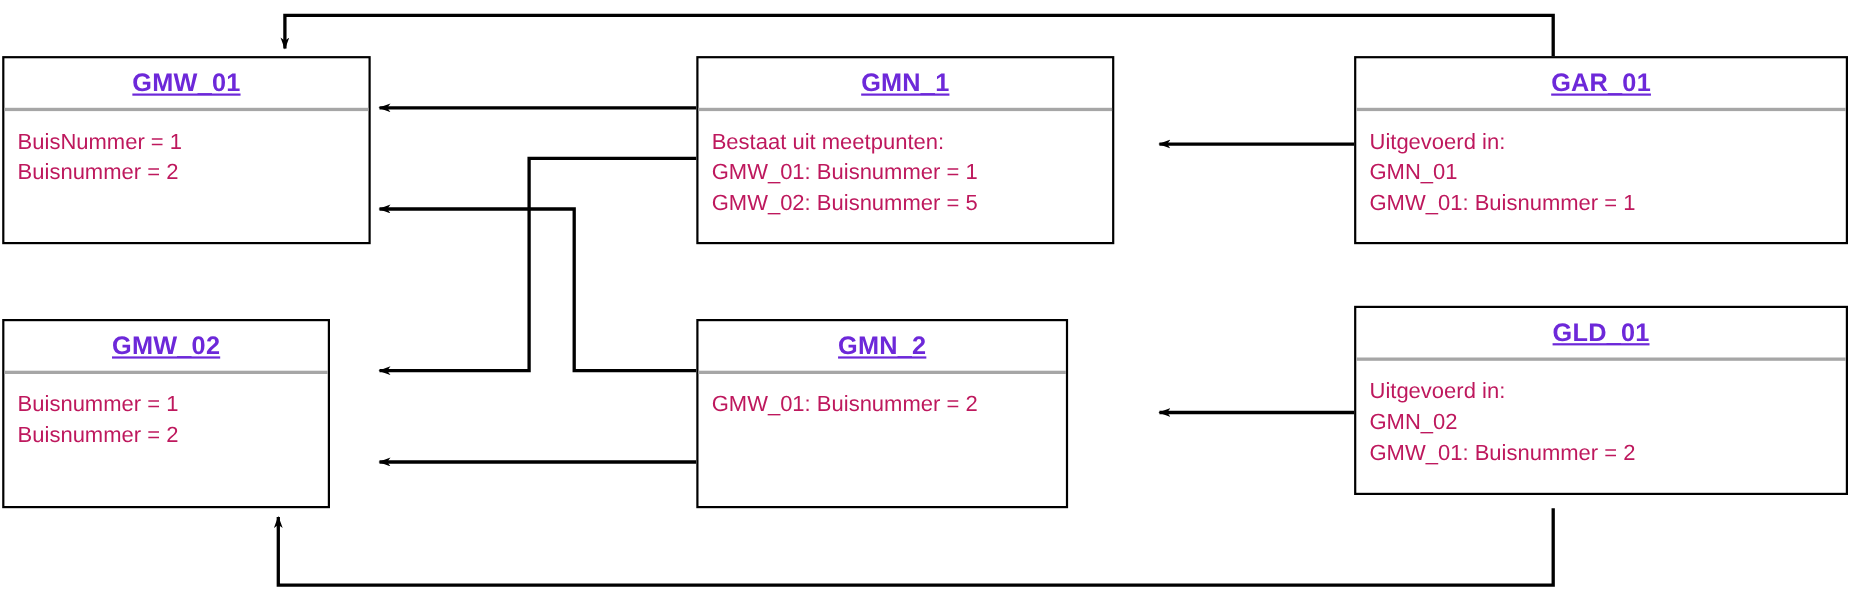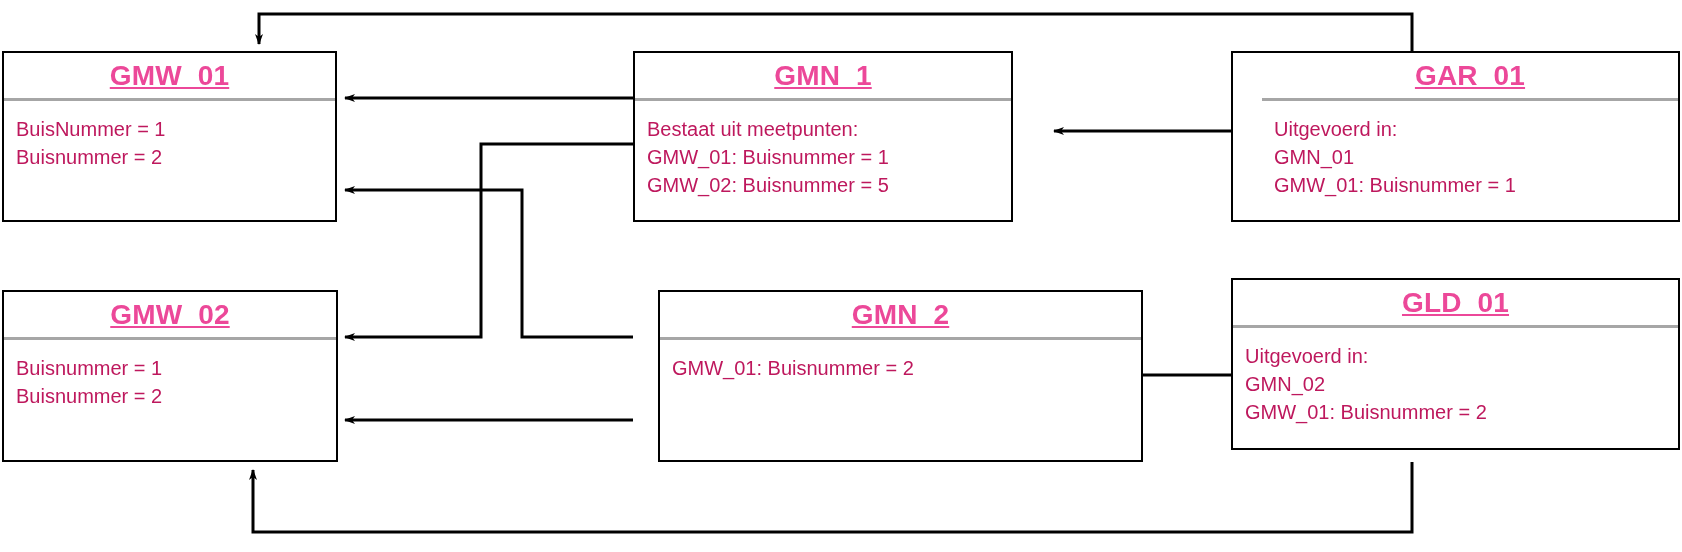--- a/index.html
+++ b/index.html
@@ -27,23 +27,23 @@
     position: absolute;
     box-sizing: border-box;
     border: 2px solid #000000;
     background: #ffffff;
     z-index: 2;
   }
   .node-title {
     height: 45px;
     line-height: 45px;
     text-align: center;
-    font-size: 28px;
+    font-size: 23px;
     font-weight: bold;
-    color: #ec4899;
+    color: #6d28d9;
     text-decoration: underline;
     letter-spacing: 0.2px;
     white-space: nowrap;
     overflow: hidden;
   }
   .node-divider {
     height: 3px;
     background: #a6a6a6;
     margin: 0;
   }
@@ -53,23 +53,23 @@
     line-height: 28px;
     color: #be185d;
     white-space: nowrap;
   }
   .node-body .line {
     display: block;
   }
   
   #node-gmw01 { left: 2px;    top: 51px;  width: 335px; height: 171px; }
   #node-gmn1  { left: 633px;  top: 51px;  width: 380px; height: 171px; }
-  #node-gar01 { left: 1231px; top: 51px;  width: 449px; height: 171px; padding-left: 29px; }
-  #node-gmw02 { left: 2px;    top: 290px; width: 336px; height: 172px; }
-  #node-gmn2  { left: 658px;  top: 290px; width: 485px; height: 172px; }
+  #node-gar01 { left: 1231px; top: 51px;  width: 449px; height: 171px; }
+  #node-gmw02 { left: 2px;    top: 290px; width: 298px; height: 172px; }
+  #node-gmn2  { left: 633px;  top: 290px; width: 338px; height: 172px; }
   #node-gld01 { left: 1231px; top: 278px; width: 449px; height: 172px; }
 </style>
 </head>
 <body>
 
 <div id="canvas">
 
   <svg id="edges" viewBox="0 0 1682 552" width="1682" height="552" xmlns="http://www.w3.org/2000/svg">
     <defs>
       <marker id="arrowhead" markerWidth="12" markerHeight="12" refX="10" refY="4" orient="auto" markerUnits="userSpaceOnUse">

